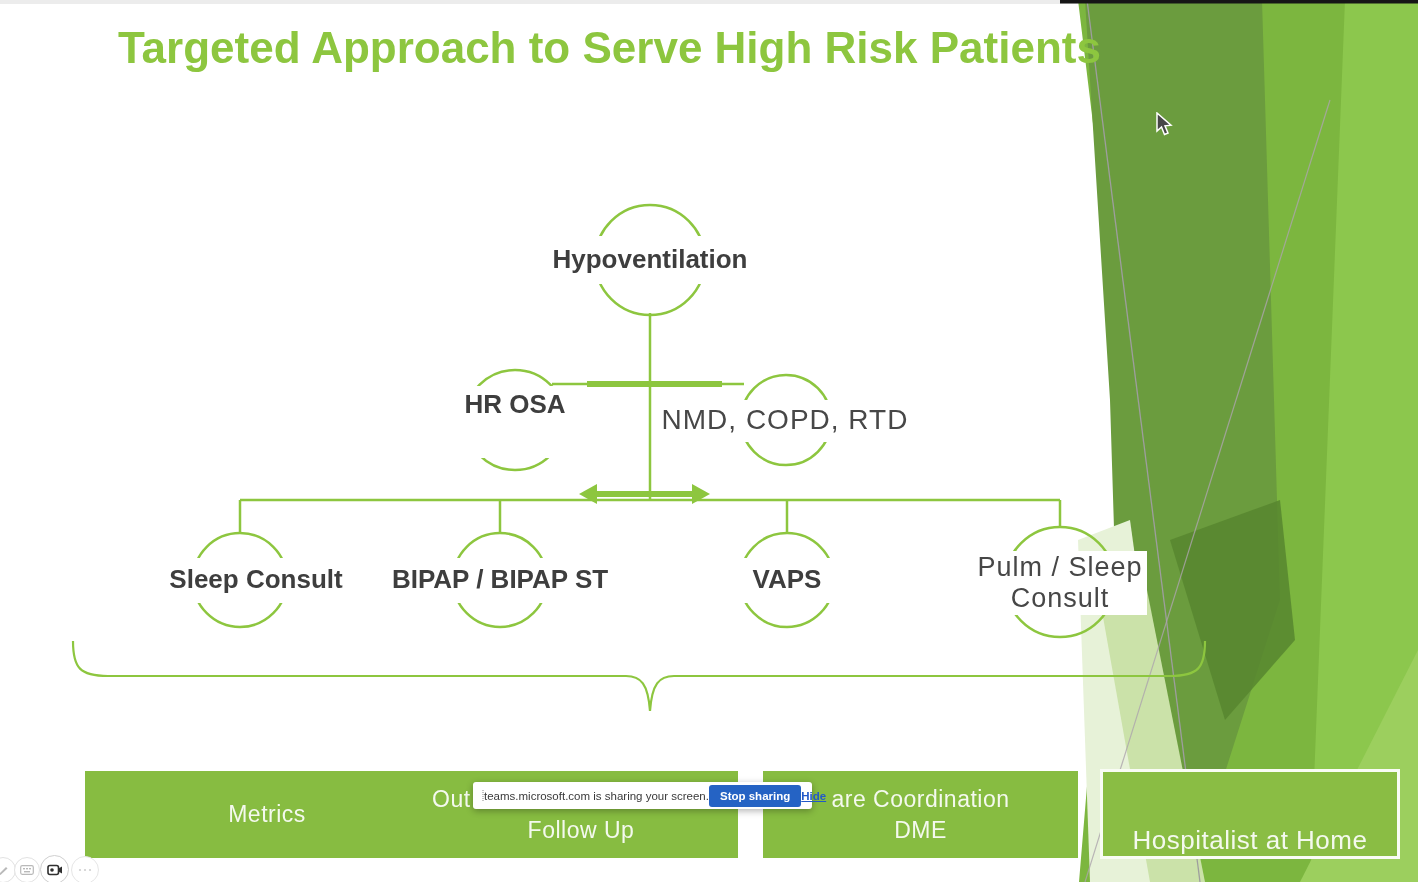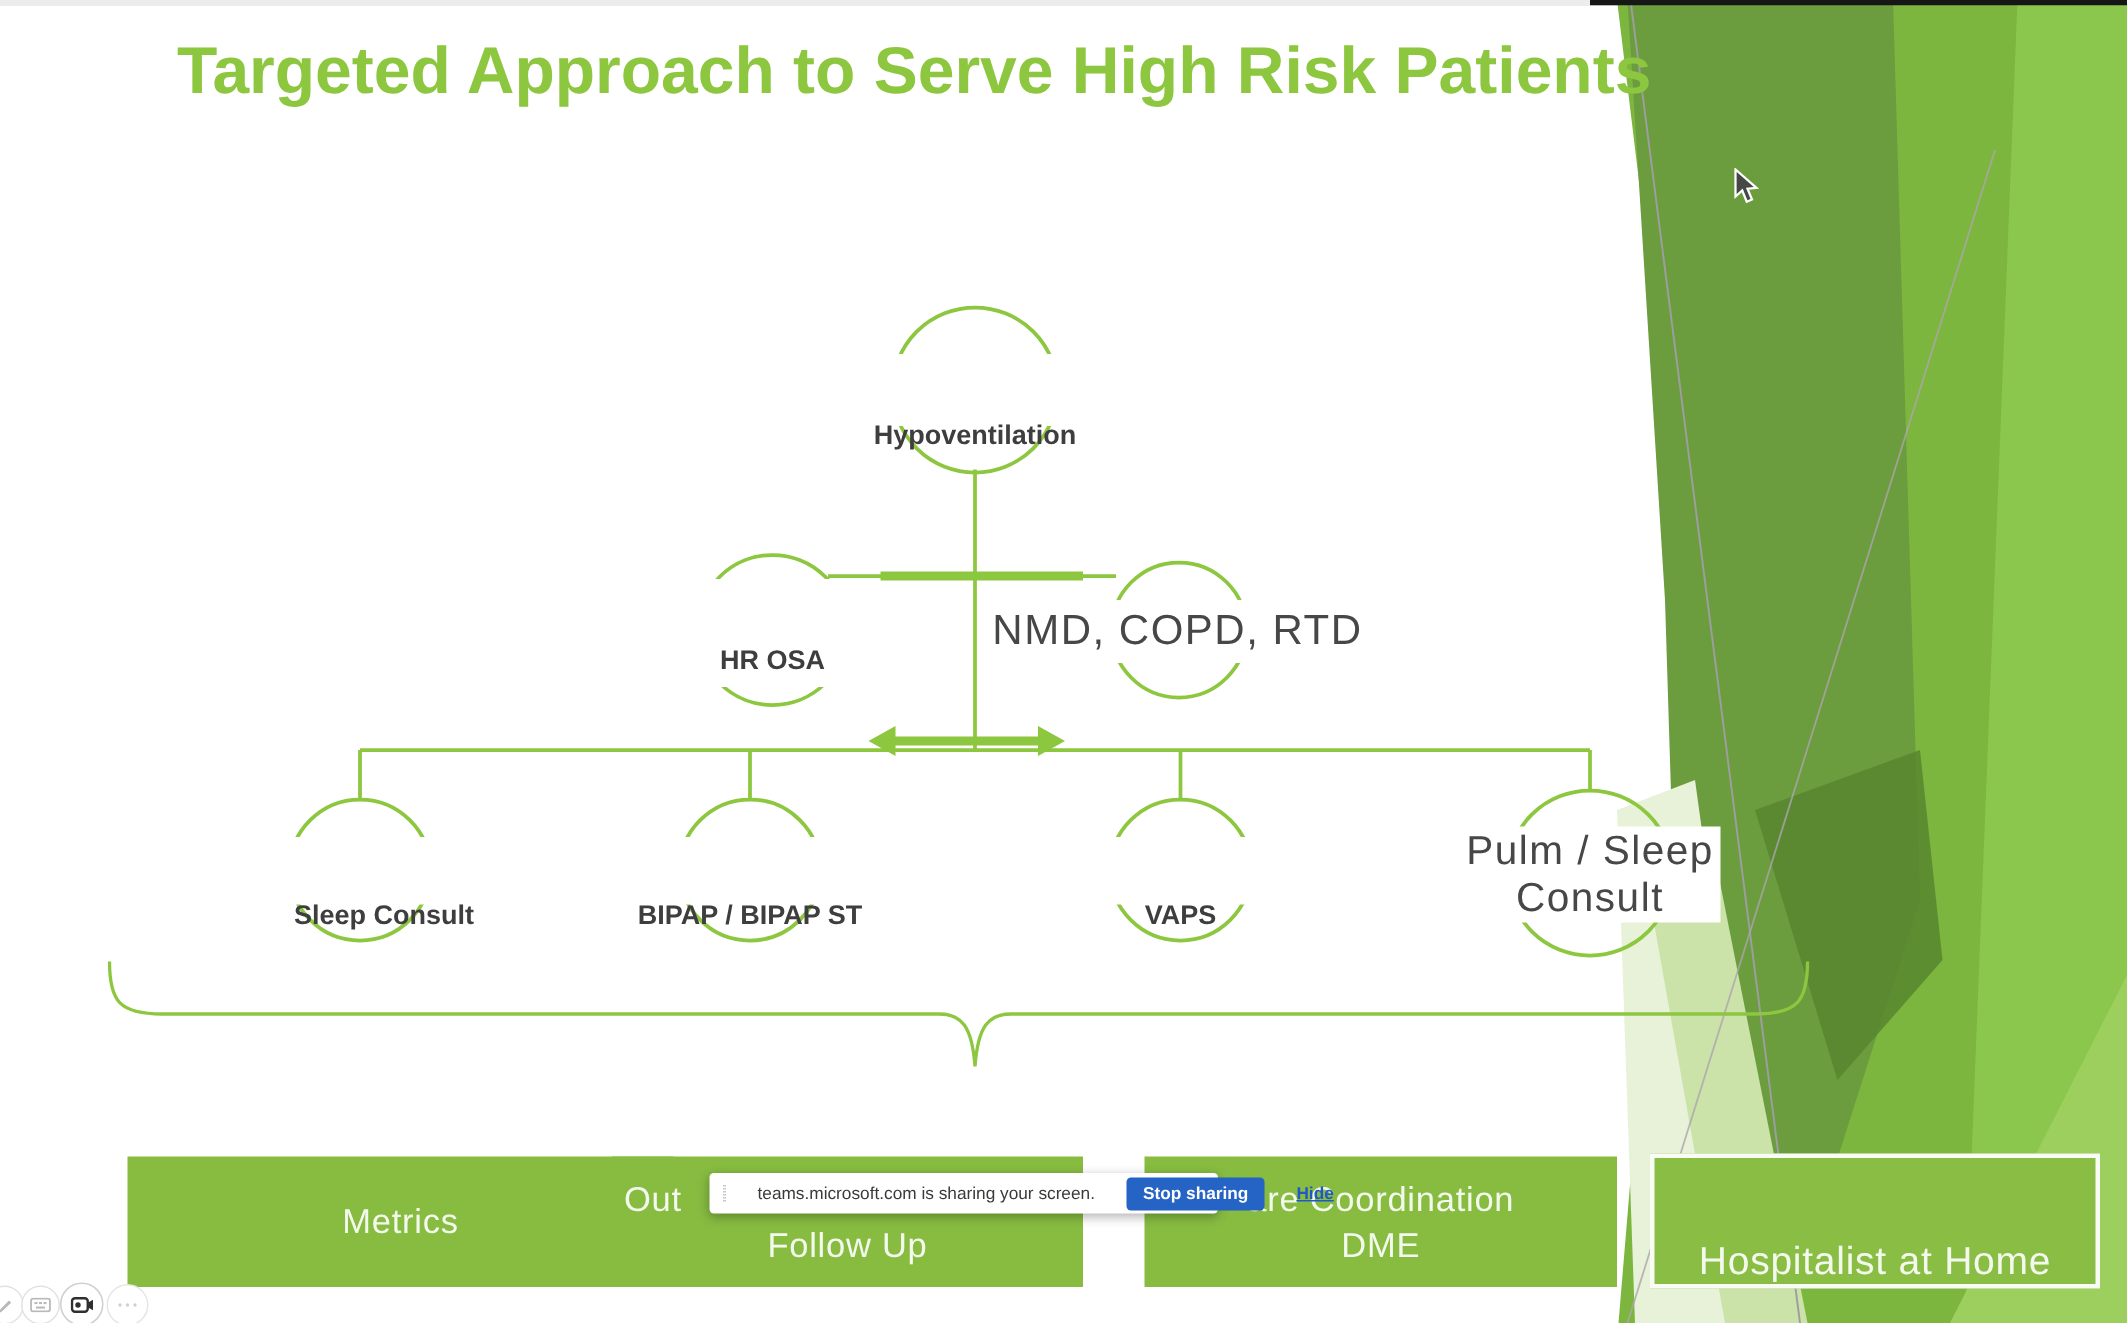--- a/index.html
+++ b/index.html
@@ -5,32 +5,32 @@
   html,body{margin:0;padding:0;background:#fff;}
   #stage{position:relative;width:1418px;height:882px;overflow:hidden;background:#fff;
          font-family:"Liberation Sans",sans-serif;}
   .abs{position:absolute;}
   #topstrip{left:0;top:0;width:1418px;height:4px;background:#ececec;}
   
   #title{left:118px;top:16px;width:1150px;color:var(--accent,#8DC63F);
          font-size:44px;font-weight:bold;line-height:63px;letter-spacing:0px;z-index:3;}
   
   .nlabel{color:var(--textDark,#3E3E3E);text-align:center;z-index:6;}
-  .nl-main{font-size:18px;font-weight:600;margin-top:36px;}
+  .nl-main{font-size:26px;font-weight:600;}
   .nl-round{font-size:28px;font-weight:400;letter-spacing:1px;color:#474747;}
   
   .gbox{background:var(--boxGreen,#87BC41);color:var(--textLight,#F4F9EE);z-index:5;
         display:flex;flex-direction:column;justify-content:center;align-items:center;
         font-size:23px;letter-spacing:0.5px;line-height:31px;text-align:center;}
   .gbox .l1left{align-self:flex-start;padding-left:8px;}
   #box4{border:3px solid rgba(255,255,255,0.95);font-size:26px;background:#8ABD44;}
   
   #sharebar{left:473px;top:782px;width:339px;height:27px;background:#fff;border-radius:3px;
             box-shadow:0 2px 7px rgba(0,0,0,0.3);z-index:9;display:flex;align-items:center;
-            gap:21px;padding:0 8px 0 9px;box-sizing:border-box;}
+            gap:0;padding:0 8px 0 9px;box-sizing:border-box;}
   #dragdots{width:5px;height:11px;border-left:1.5px dotted #c4c4c4;border-right:1.5px dotted #c4c4c4;}
   #sharemsg{font-size:11.5px;color:#3a3a3a;white-space:nowrap;}
   #stopbtn{background:var(--buttonBlue,#2563C4);color:#fff;font-size:11.5px;font-weight:bold;
            border:none;border-radius:3px;padding:5px 11px;white-space:nowrap;cursor:pointer;}
   #hidelink{font-size:11.5px;font-weight:bold;color:var(--linkBlue,#2158C8);
             text-decoration:underline;white-space:nowrap;cursor:pointer;}
   
   .pbtn{border-radius:50%;background:#fff;border:1px solid #e2e2e2;z-index:6;
         display:flex;align-items:center;justify-content:center;}
   svg{display:block;}
@@ -105,21 +105,21 @@
   <div class="abs nlabel nl-main" style="left:390px;top:564px;width:220px;">BIPAP / BIPAP ST</div>
   <div class="abs nlabel nl-main" style="left:737px;top:564px;width:100px;font-weight:700;">VAPS</div>
   <div class="abs nlabel nl-round" style="left:965px;top:552px;width:190px;font-size:27px;line-height:31px;">
     <div>Pulm / Sleep</div>
     <div>Consult</div>
   </div>
 
   <div class="abs gbox" style="left:85px;top:771px;width:364px;height:87px;">
     <div>Metrics</div>
   </div>
-  <div class="abs gbox" style="left:408px;top:771px;width:314px;height:87px;">
+  <div class="abs gbox" style="left:424px;top:771px;width:314px;height:87px;">
     <div class="l1left">Out</div>
     <div>Follow Up</div>
   </div>
   <div class="abs gbox" style="left:763px;top:771px;width:315px;height:87px;">
     <div>are Coordination</div>
     <div>DME</div>
   </div>
   <div class="abs gbox" id="box4" style="left:1100px;top:769px;width:294px;height:84px;justify-content:flex-end;">
     <div>Hospitalist at Home</div>
   </div>

